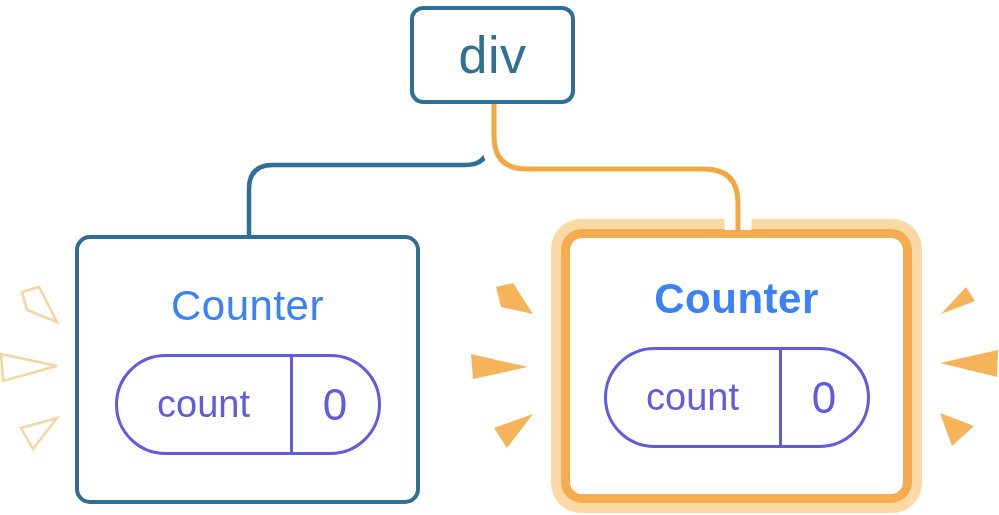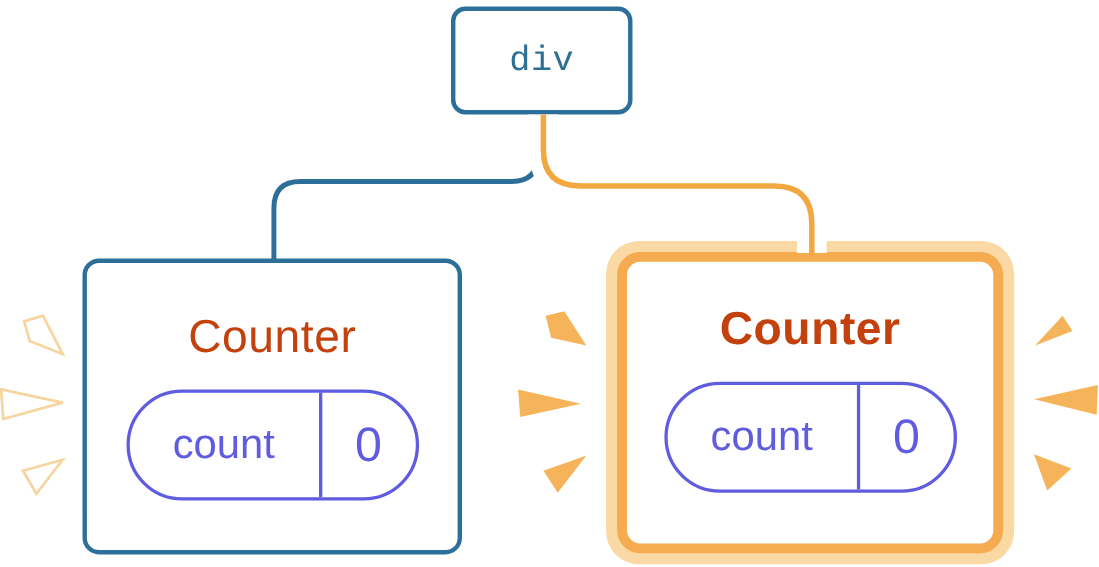--- a/index.html
+++ b/index.html
@@ -11,21 +11,21 @@
     overflow:hidden;
   }
   
   .root-node{
     position:absolute;left:410px;top:6px;width:165px;height:98px;
     background:#fff;border:4px solid #2D6F98;border-radius:13px;
     box-sizing:border-box;
     display:flex;align-items:center;justify-content:center;
   }
   .root-node .label{
-    color:#2E7193;font-size:32px;font-weight:500;letter-spacing:.5px;font-family:Liberation Mono, monospace;
+    color:#2E7193;font-size:52px;font-weight:500;letter-spacing:.5px;
   }
   
   .overlay{
     position:absolute;left:0;top:0;width:999px;height:515px;
     pointer-events:none;
   }
   .edge-blue{fill:none;stroke-width:4.5px;}
   .edge-casing{fill:none;stroke:#ffffff;stroke-width:27px;}
   .edge-orange{fill:none;stroke-width:5px;}
   .spark-white{fill:#ffffff;stroke-width:2.5px;}
@@ -45,21 +45,21 @@
     box-sizing:border-box;
   }
   .card-right-inner{
     width:100%;height:100%;
     background:#fff;border:9px solid #F5AC50;border-radius:21px;
     box-sizing:border-box;
     display:flex;flex-direction:column;align-items:center;
     padding-top:40px;
   }
   .card-title{
-    color:#c2410c;font-size:42px;font-weight:500;letter-spacing:.5px;line-height:1;
+    color:#3b82f6;font-size:42px;font-weight:500;letter-spacing:.5px;line-height:1;
   }
   .card-title.bold{font-weight:700;}
   
   .pill{
     margin-top:27px;
     width:266px;height:101px;
     border:3px solid #5F5CDF;border-radius:52px;
     box-sizing:border-box;
     display:flex;align-items:stretch;
     background:#fff;

